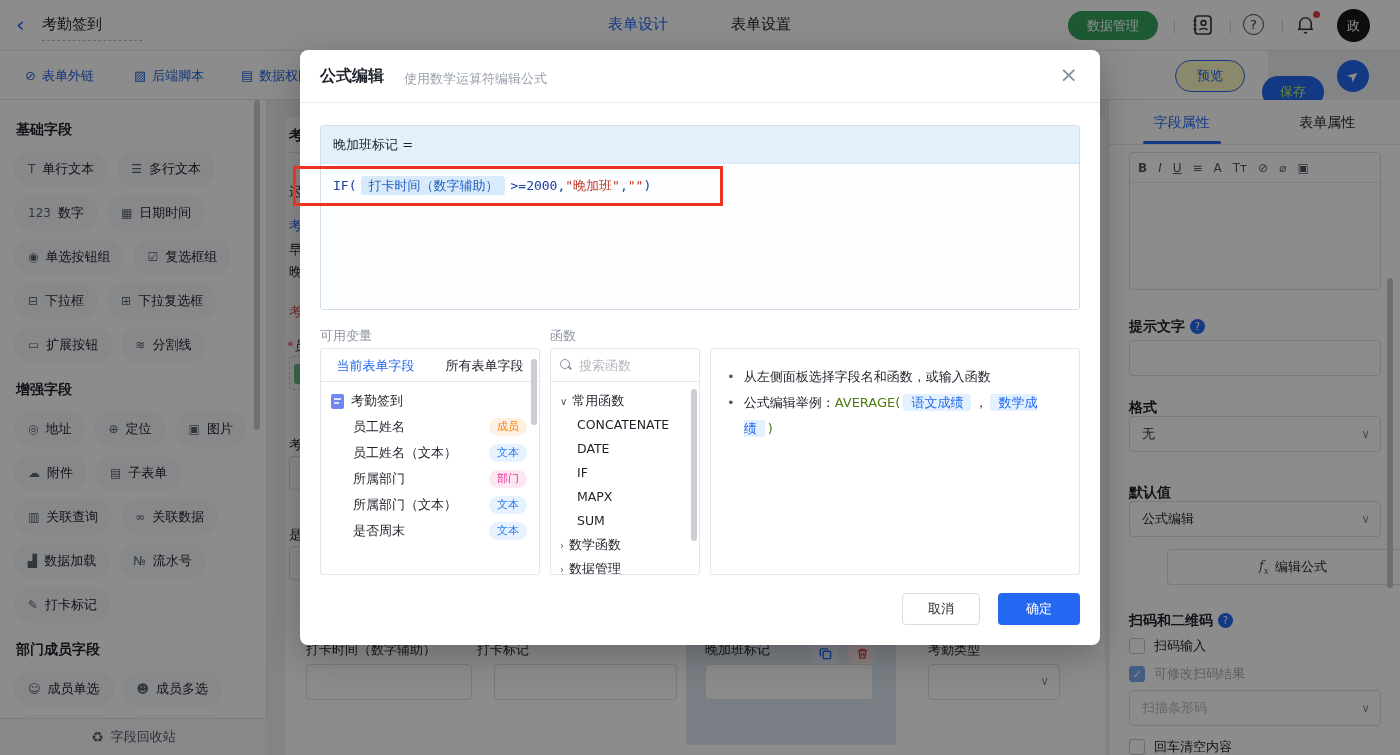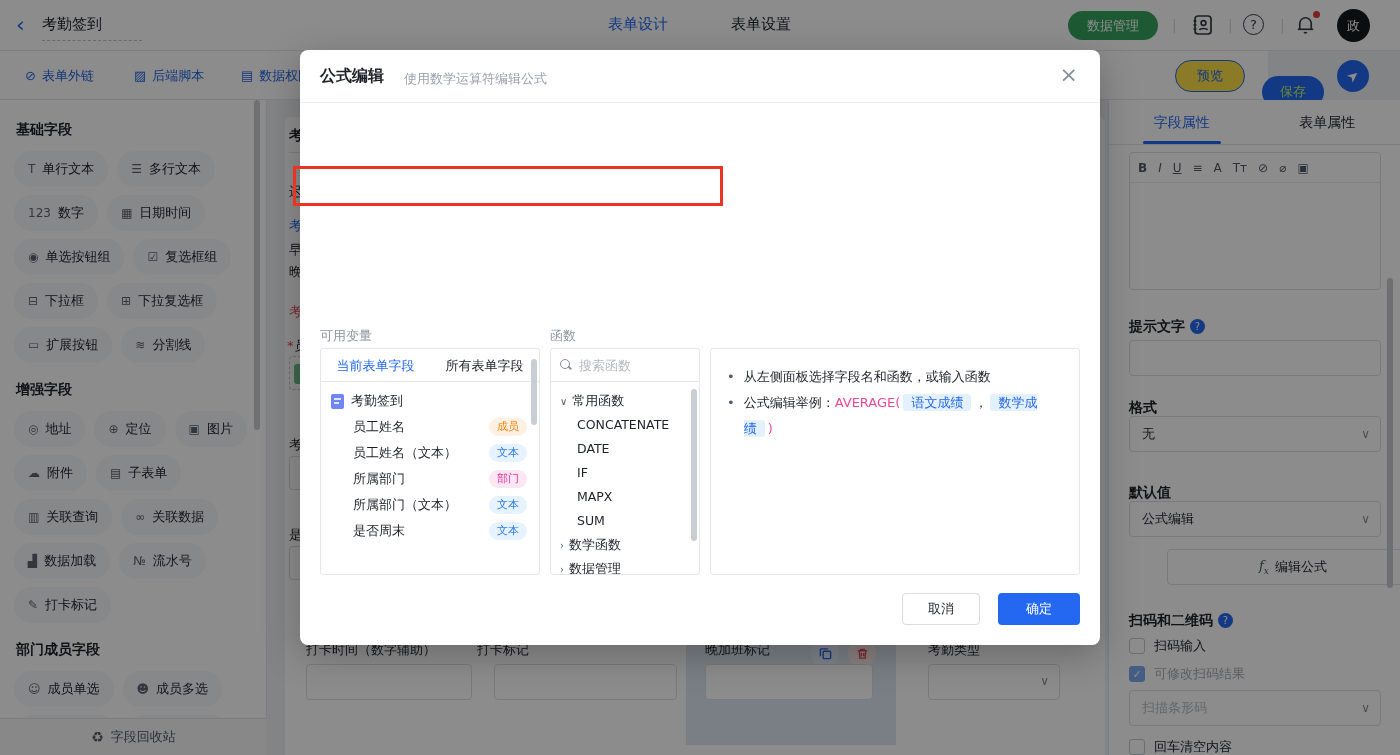--- a/index.html
+++ b/index.html
@@ -16,21 +16,21 @@
   .tb-sep { position:absolute; top:17px; color:#d8dadf; font-size:14px; }
   .tb-icon { position:absolute; top:13px; width:25px; height:25px; color:#333a45; }
   .icon-help-c { width:21px; height:21px; border:1.6px solid #333a45; border-radius:50%; font-size:13px; display:flex; align-items:center; justify-content:center; margin-top:1px; }
   .bell-dot { position:absolute; right:-1px; top:-2px; width:7px; height:7px; background:#e23c39; border-radius:50%; }
   .avatar { position:absolute; left:1337px; top:9px; width:33px; height:33px; border-radius:50%; background:#17181a; color:#fff; font-size:13px; display:flex; align-items:center; justify-content:center; }
 
   
   .toolbar { position:absolute; left:0; top:51px; width:1268px; height:49px; background:#fff; border-bottom:1px solid #e5e6eb; z-index:1; }
   .tb-link { position:absolute; top:16px; color:#2265e1; font-size:13px; cursor:pointer; }
   .tb-link .ic { margin-right:6px; font-size:13px; }
-  .btn-preview { position:absolute; left:1175px; top:9px; width:70px; height:32px; border-radius:16px; border:1px solid #2468f2; color:#2468f2; background:#fde047; display:flex; align-items:center; justify-content:center; }
+  .btn-preview { position:absolute; left:1175px; top:9px; width:70px; height:32px; border-radius:16px; border:1px solid #2468f2; color:#2468f2; background:#fef9c3; display:flex; align-items:center; justify-content:center; }
   .btn-save { position:absolute; left:1262px; top:25px; width:62px; height:32px; border-radius:16px; background:#2468f2; color:#bef264; display:flex; align-items:center; justify-content:center; }
   .btn-share { position:absolute; left:1337px; top:9px; width:32px; height:32px; border-radius:50%; background:#2468f2; color:#fff; display:flex; align-items:center; justify-content:center; font-size:14px; }
   .btn-share span { transform:rotate(-40deg); }
 
   
   .sidebar { position:absolute; left:0; top:100px; width:267px; height:655px; background:#fff; border-right:1px solid #e5e6eb; padding:15px 14px 0; overflow:hidden; z-index:1; }
   .sec-title { font-size:14px; font-weight:bold; margin:6px 0 12px 2px; }
   .pill-grid { display:flex; flex-wrap:wrap; gap:8px 9px; margin-bottom:18px; }
   .fpill { display:inline-flex; align-items:center; height:36px; padding:0 14px; border-radius:18px; background:#f6f7f9; font-size:13px; cursor:grab; white-space:nowrap; }
   .fpill .ic { margin-right:7px; color:#5b6472; font-size:12px; }
@@ -119,21 +119,21 @@
   .fsearch input { border:none; outline:none; width:100px; font-size:13px; color:#1d2129; font-family:inherit; }
   .fsearch input::placeholder { color:#b4b8bf; }
   .ftree { position:relative; padding-top:7px; }
   .fgroup { height:24px; line-height:24px; padding-left:9px; font-size:13px; cursor:pointer; }
   .fgroup .ar { color:#4e5969; font-size:10px; margin-right:5px; display:inline-block; }
   .fitem { height:24px; line-height:24px; padding-left:26px; font-size:12.5px; cursor:pointer; }
   .fscroll { position:absolute; right:2px; top:40px; width:6px; height:152px; background:#c9cdd4; border-radius:3px; }
   .helpp { left:410px; width:370px; height:227px; padding:15px 16px; }
   .hline { display:flex; line-height:26px; font-size:13px; }
   .hline .bu { color:#4e5969; margin-right:9px; }
-  .tok-purple { color:#ec4899; }
+  .tok-purple { color:#4d7c0f; }
   .hchip { background:#e3f0fd; color:#2468f2; padding:1px 8px; border-radius:3px; margin:0 3px; }
   .m-btn { position:absolute; top:543px; height:32px; border-radius:4px; font-size:13px; display:flex; align-items:center; justify-content:center; cursor:pointer; }
   .m-cancel { left:602px; width:78px; background:#fff; border:1px solid #d9dce1; }
   .m-ok { left:698px; width:82px; background:#2468f2; color:#fff; }
 
   .annotation { position:absolute; left:293px; top:166px; width:430px; height:40px; border:3px solid #ec3323; z-index:70; pointer-events:none; }
 </style>
 </head>
 <body>
 
@@ -394,20 +394,26 @@
 
   <div class="overlay"></div>
 
   <div class="modal">
     <div class="m-head">
       <div class="m-title">公式编辑</div>
       <div class="m-sub">使用数学运算符编辑公式</div>
       <div class="m-close">×</div>
     </div>
 
+    <div class="fbox">
+      <div class="fbox-head">晚加班标记 =</div>
+      <div class="fbox-body">
+        <span class="tok-code">IF(</span><span class="tok-chip">打卡时间（数字辅助）</span><span class="tok-code">&gt;=2000,</span><span class="tok-str">"晚加班"</span><span class="tok-code">,</span><span class="tok-str">""</span><span class="tok-code">)</span>
+      </div>
+    </div>
 
     <div class="m-sec-label" style="left:20px;">可用变量</div>
     <div class="m-sec-label" style="left:250px;">函数</div>
 
     <div class="panel vars">
       <div class="vtabs">
         <div class="vtab active">当前表单字段</div>
         <div class="vtab">所有表单字段</div>
       </div>
       <div class="vlist">

